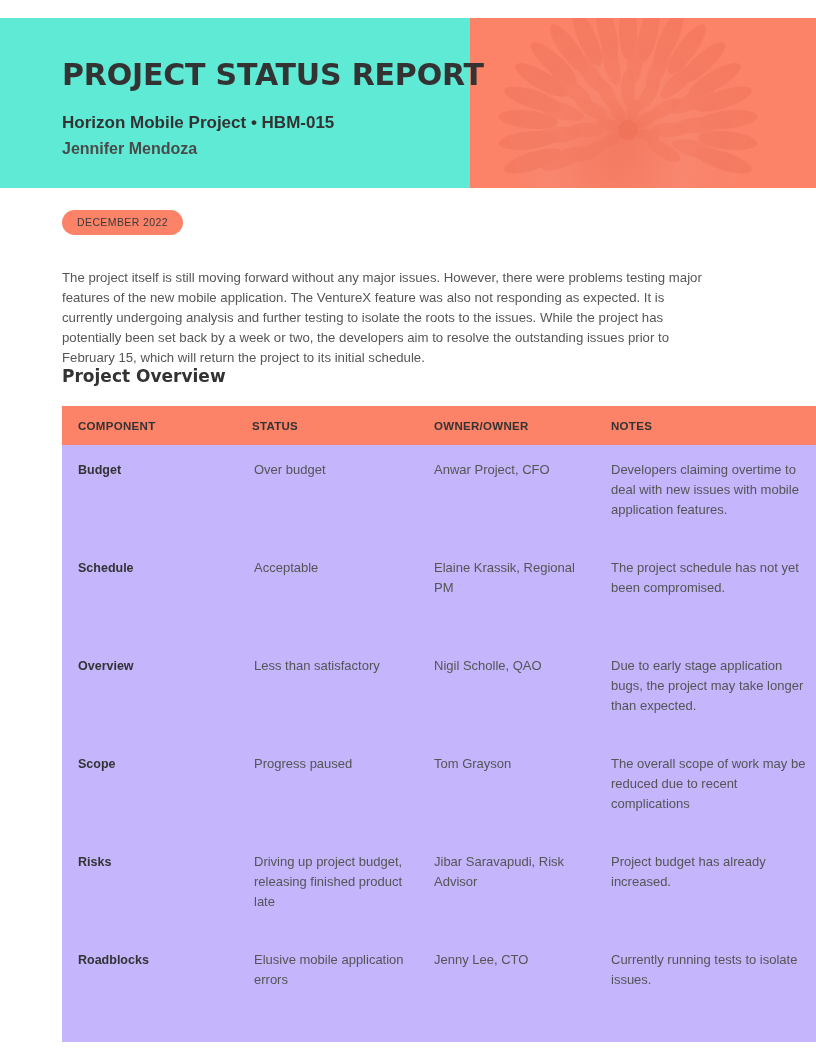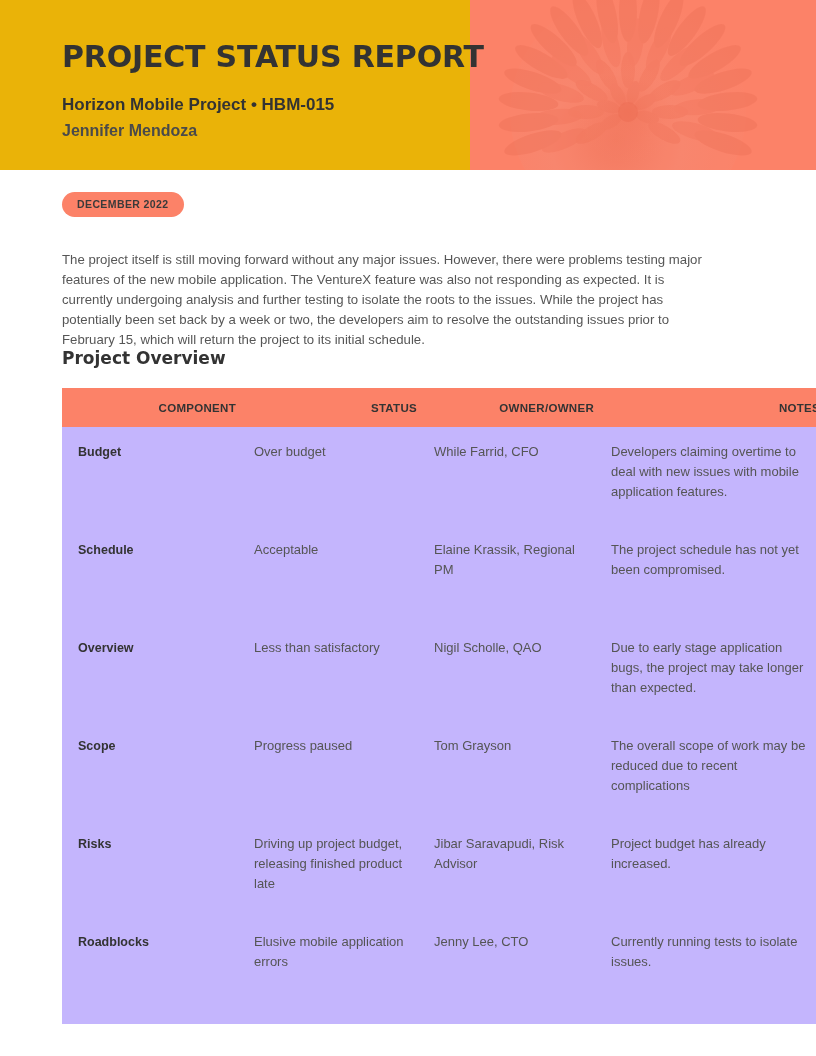--- a/index.html
+++ b/index.html
@@ -15,22 +15,23 @@
     color: #4f4f4f;
     overflow: hidden;
     position: relative;
   }
 
   
   .header {
     position: relative;
     width: 816px;
     height: 170px;
-    background: #eab308;
+    background: #5eead4;
     overflow: hidden;
+    margin-top: 18px;
   }
   .header-art {
     position: absolute;
     right: 0;
     top: 0;
     width: 346px;
     height: 170px;
     overflow: hidden;
     pointer-events: none;
   }
@@ -80,21 +81,21 @@
     padding: 0;
   }
 
   .period-badge {
     position: absolute;
     left: 62px;
     top: 22px;
     background: #fc8268;
     color: #3a3a3a;
     font-size: 10.5px;
-    font-weight: bold;
+    font-weight: normal;
     letter-spacing: 0.4px;
     padding: 7px 15px 7px 15px;
     border-radius: 14px;
     display: inline-block;
     line-height: 1;
   }
 
   .intro {
     position: absolute;
     left: 62px;
@@ -124,21 +125,21 @@
     top: 218px;
     width: 692px;
     background: #fdeeeb;
     border-collapse: collapse;
     table-layout: fixed;
   }
   .overview-table thead tr {
     background: #fc8268;
   }
   .overview-table th {
-    text-align: right;
+    text-align: left;
     font-size: 11.5px;
     font-weight: bold;
     letter-spacing: 0.3px;
     color: #333333;
     padding: 14px 8px 13px 0;
     vertical-align: middle;
   }
   .overview-table td {
     font-size: 13px;
     line-height: 20px;
@@ -277,21 +278,21 @@
         <th class="col-component">COMPONENT</th>
         <th class="col-status">STATUS</th>
         <th class="col-owner">OWNER/OWNER</th>
         <th class="col-notes">NOTES</th>
       </tr>
     </thead>
     <tbody>
       <tr>
         <td class="cell-component">Budget</td>
         <td class="cell-status">Over budget</td>
-        <td class="cell-owner">While Farrid, CFO</td>
+        <td class="cell-owner">Anwar Project, CFO</td>
         <td class="cell-notes">Developers claiming overtime to deal with new issues with mobile application features.</td>
       </tr>
       <tr>
         <td class="cell-component">Schedule</td>
         <td class="cell-status">Acceptable</td>
         <td class="cell-owner">Elaine Krassik, Regional PM</td>
         <td class="cell-notes">The project schedule has not yet been compromised.</td>
       </tr>
       <tr>
         <td class="cell-component">Overview</td>

